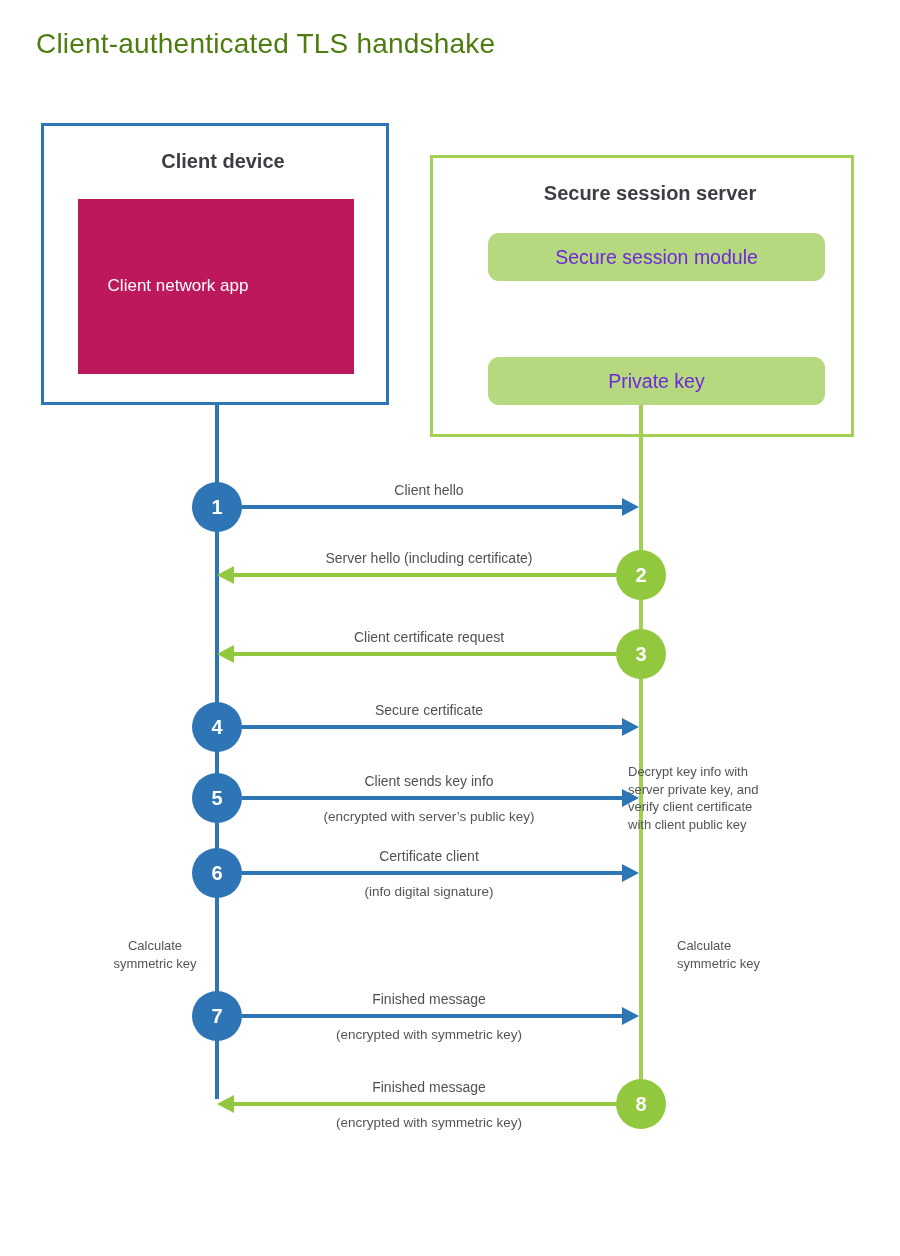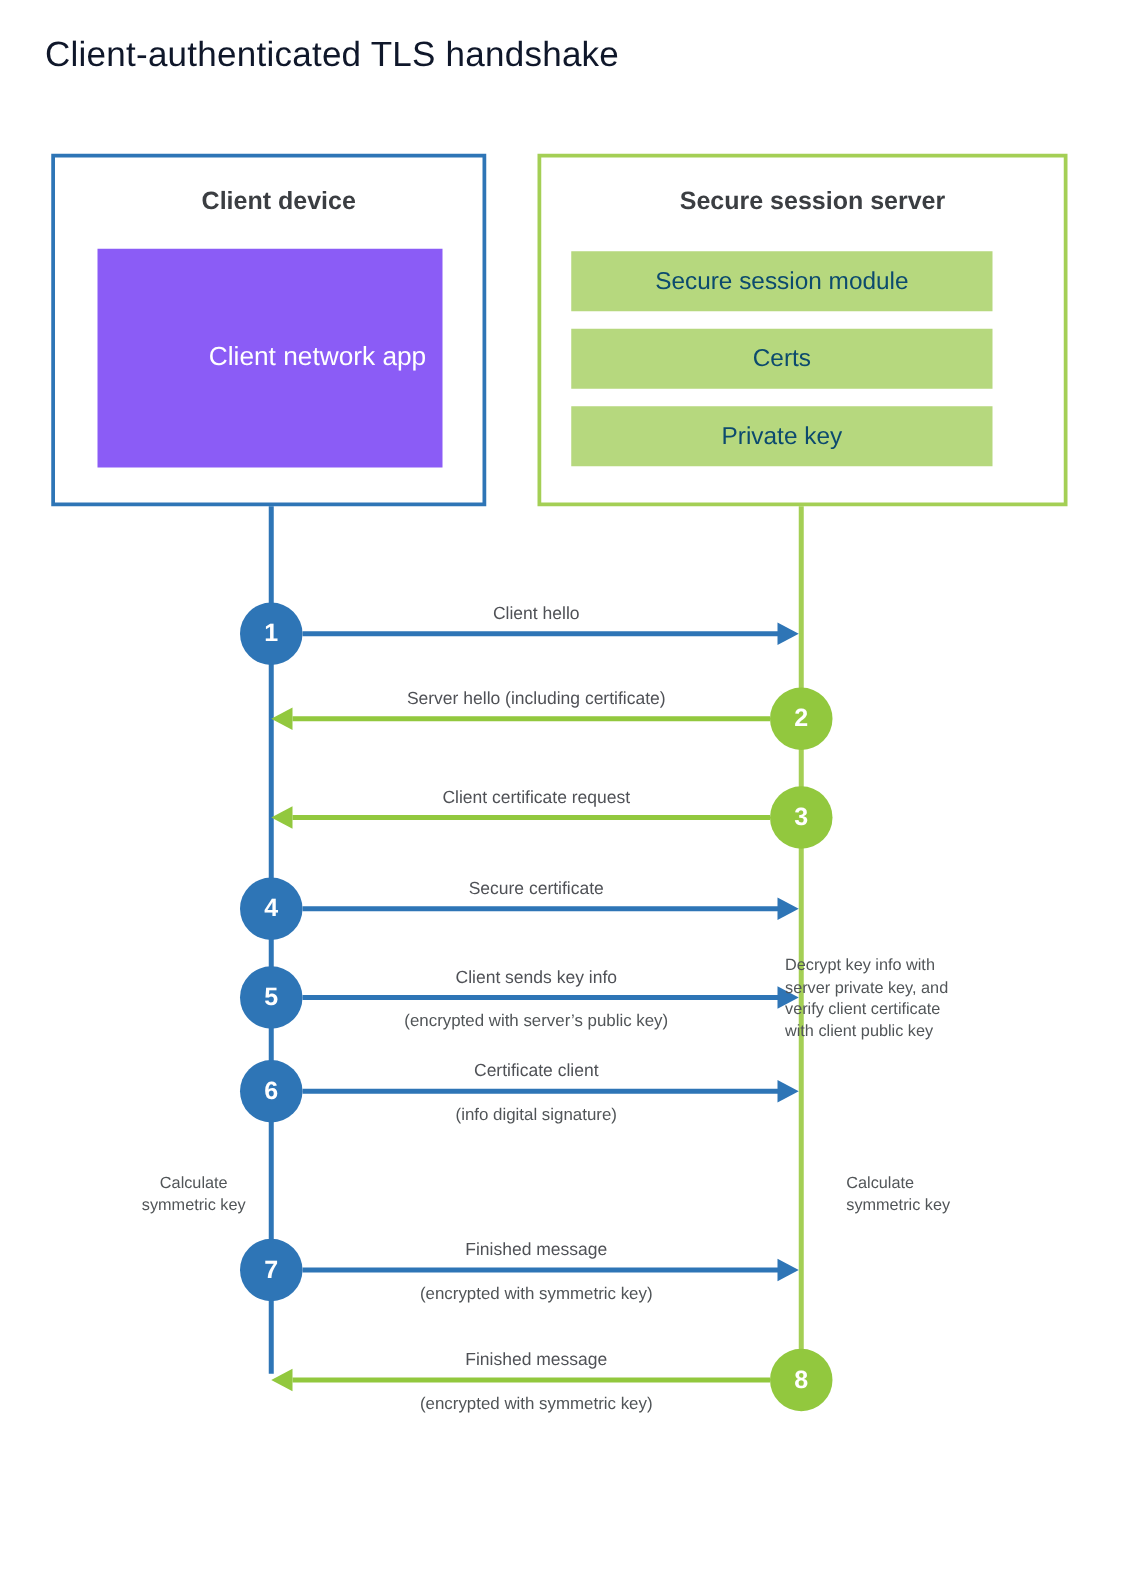--- a/index.html
+++ b/index.html
@@ -2,39 +2,39 @@
 <html><head>
 <meta charset="utf-8">
 <style>
   html,body{margin:0;padding:0;background:#fff;}
   .canvas{
     position:relative;width:900px;height:1256px;background:#ffffff;overflow:hidden;
     font-family:"Liberation Sans","DejaVu Sans",sans-serif;
   }
   .page-title{
     position:absolute;left:36px;top:28px;margin:0;
-    font-size:28px;font-weight:300;color:#0f172a;letter-spacing:0.2px;
+    font-size:28px;font-weight:300;color:#4d7c0f;letter-spacing:0.2px;
   }
   
   .actor-box{position:absolute;top:123px;height:282px;box-sizing:border-box;background:#fff;padding-left:16px;}
   .client-box{left:41px;width:348px;border:3px solid #2e75b6;}
-  .server-box{left:430px;width:424px;border:3px solid #a4cf55;}
+  .server-box{left:430px;width:424px;border:3px solid #a4cf55;margin-top:32px;}
   .box-title{
     margin-top:24px;text-align:center;font-size:20px;font-weight:700;color:#3b3e42;
   }
   .app-box{
-    position:absolute;left:34px;top:73px;width:276px;height:175px;background:#8b5cf6;
-    display:flex;align-items:center;justify-content:flex-end;text-align:center;
-    color:#fff;font-size:21px;line-height:1.55;
+    position:absolute;left:34px;top:73px;width:276px;height:175px;background:#be185d;
+    display:flex;align-items:center;justify-content:flex-start;text-align:center;
+    color:#fff;font-size:17px;line-height:1.55;
   }
   .app-box span{display:block;width:200px;}
   .server-bar{
-    position:absolute;left:24px;width:337px;height:48px;background:#b6d87e;
+    position:absolute;left:55px;width:337px;height:48px;background:#b6d87e;
     display:flex;align-items:center;justify-content:center;
-    color:#0c4a6e;font-size:19.5px;
+    color:#6d28d9;font-size:19.5px;border-radius:11px;
   }
   .bar-1{top:75px}.bar-2{top:137px}.bar-3{top:199px}
   
   .vline{position:absolute;width:4px;}
   .client-line{left:215px;top:405px;height:694px;background:#2e75b6;}
   .server-line{left:639px;top:405px;height:700px;background:#a4cf55;}
   
   .step{position:absolute;left:0;width:900px;height:0;}
   .st1{top:507px}.st2{top:575px}.st3{top:654px}.st4{top:727px}
   .st5{top:798px}.st6{top:873px}.st7{top:1016px}.st8{top:1104px}
@@ -77,21 +77,20 @@
   <div class="actor-box client-box">
     <div class="box-title">Client device</div>
     <div class="app-box">
       <span>Client network app</span>
     </div>
   </div>
 
   <div class="actor-box server-box">
     <div class="box-title">Secure session server</div>
     <div class="server-bar bar-1">Secure session module</div>
-    <div class="server-bar bar-2">Certs</div>
     <div class="server-bar bar-3">Private key</div>
   </div>
 
   <div class="vline client-line"></div>
   <div class="vline server-line"></div>
 
   <div class="step st1 right">
     <div class="step-label">Client hello</div>
     <div class="aline"></div>
     <div class="ahead"></div>

